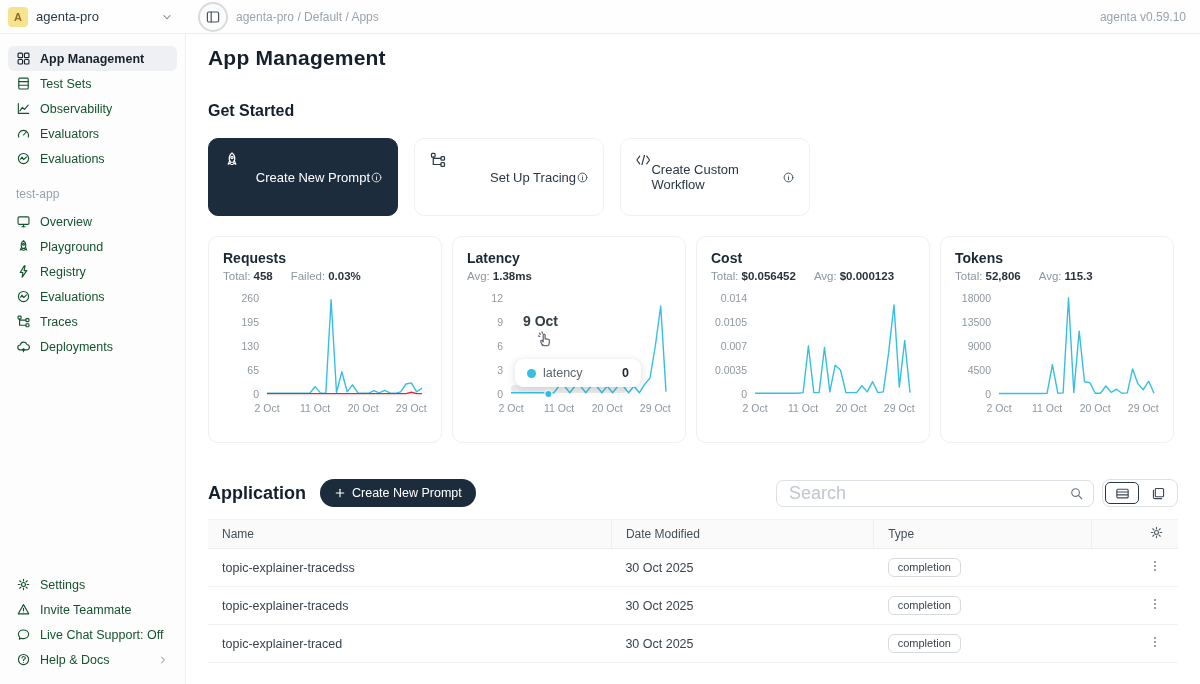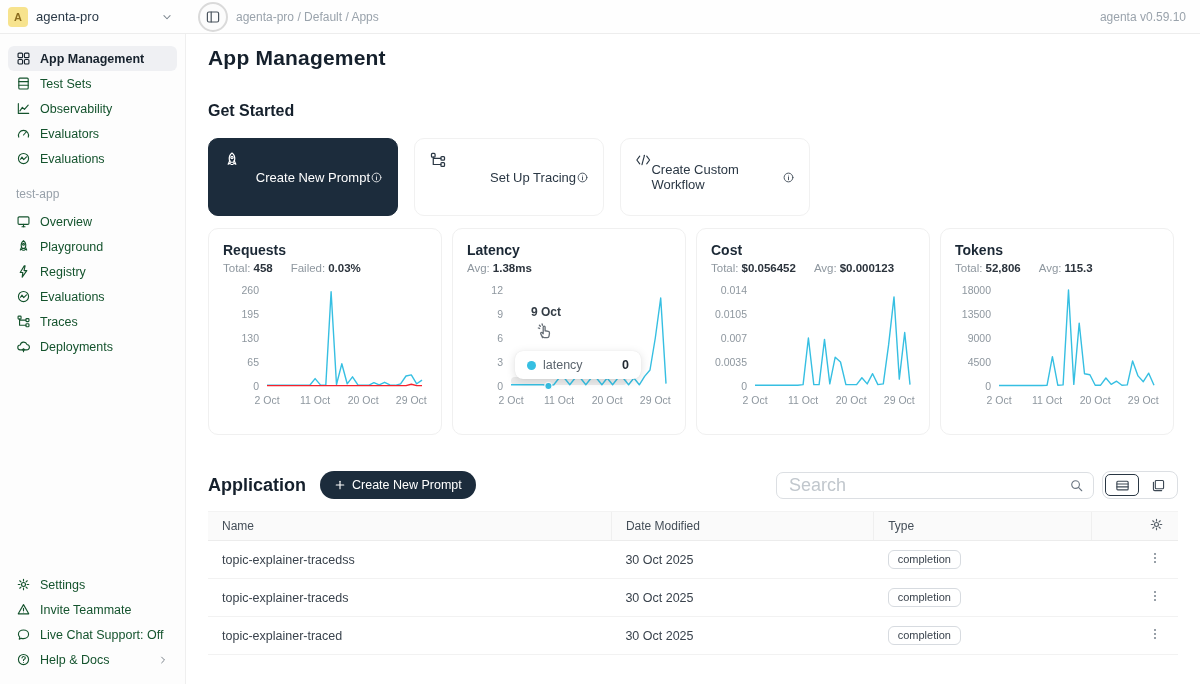--- a/index.html
+++ b/index.html
@@ -34,28 +34,28 @@
   .main { flex:1; min-width:0; padding:12px 22px 0; overflow:hidden; }
   h1.page-title { font-size:21px; font-weight:700; color:#15202c; letter-spacing:.2px; }
   h2.section-heading { font-size:16px; font-weight:700; color:#15202c; margin-top:32px; }
 
   .gs-cards { display:flex; gap:16px; margin-top:18px; }
   .gs-card { width:190px; height:78px; border-radius:10px; padding:12px 14px; background:#fff; border:1px solid #f1f1f1; display:flex; flex-direction:row; justify-content:space-between; color:#2a3744; cursor:pointer; }
   .gs-card.dark { background:#1c2c3c; border-color:#1c2c3c; color:#fff; }
   .gs-label-row { display:flex; align-items:center; justify-content:space-between; font-size:13px; font-weight:500; }
   .gs-label-row .info { display:flex; opacity:.85; }
 
-  .charts-row { display:flex; gap:10px; margin-top:12px; }
+  .charts-row { display:flex; gap:10px; margin-top:20px; }
   .chart-card { width:234px; height:207px; border:1px solid #f0f0f0; border-radius:10px; background:#fff; padding:13px 14px 6px; position:relative; }
   .chart-title { font-size:14px; font-weight:700; color:#1b2835; }
   .chart-stats { display:flex; gap:18px; margin-top:4px; font-size:11.5px; color:#8e979f; white-space:nowrap; }
   .chart-stats b { color:#2b333c; font-weight:700; margin-left:3px; }
   .chart-svg { display:block; margin-top:8px; }
 
-  .tip-date { position:absolute; left:78px; top:76px; font-size:12px; font-weight:600; color:#333c45; }
+  .tip-date { position:absolute; left:70px; top:76px; font-size:14px; font-weight:600; color:#333c45; }
   .tip-hand { position:absolute; left:82px; top:92px; color:#666e76; }
   .tooltip-box { position:absolute; left:62px; top:122px; width:126px; background:#fff; border-radius:8px; box-shadow:0 2px 10px rgba(0,0,0,.13), 0 0 1px rgba(0,0,0,.1); padding:7px 12px; display:flex; align-items:center; gap:7px; font-size:12.5px; color:#5b646d; }
   .tooltip-box .dot { width:9px; height:9px; border-radius:50%; flex:0 0 auto; }
   .tooltip-box .val { margin-left:auto; color:#222a32; font-weight:600; }
 
   .app-header { margin-top:36px; display:flex; align-items:center; }
   h2.app-heading { font-size:18px; font-weight:700; color:#15202c; }
   .create-btn { margin-left:14px; height:28px; border:none; border-radius:15px; background:#1c2c3c; color:#fff; padding:0 14px; font-size:12.5px; font-family:inherit; display:flex; align-items:center; gap:6px; cursor:pointer; }
   .header-right { margin-left:auto; display:flex; align-items:center; gap:8px; }
   .search-box { width:318px; height:27px; border:1px solid #dcdfe3; border-radius:7px; display:flex; align-items:center; padding:0 9px 0 12px; background:#fff; }

